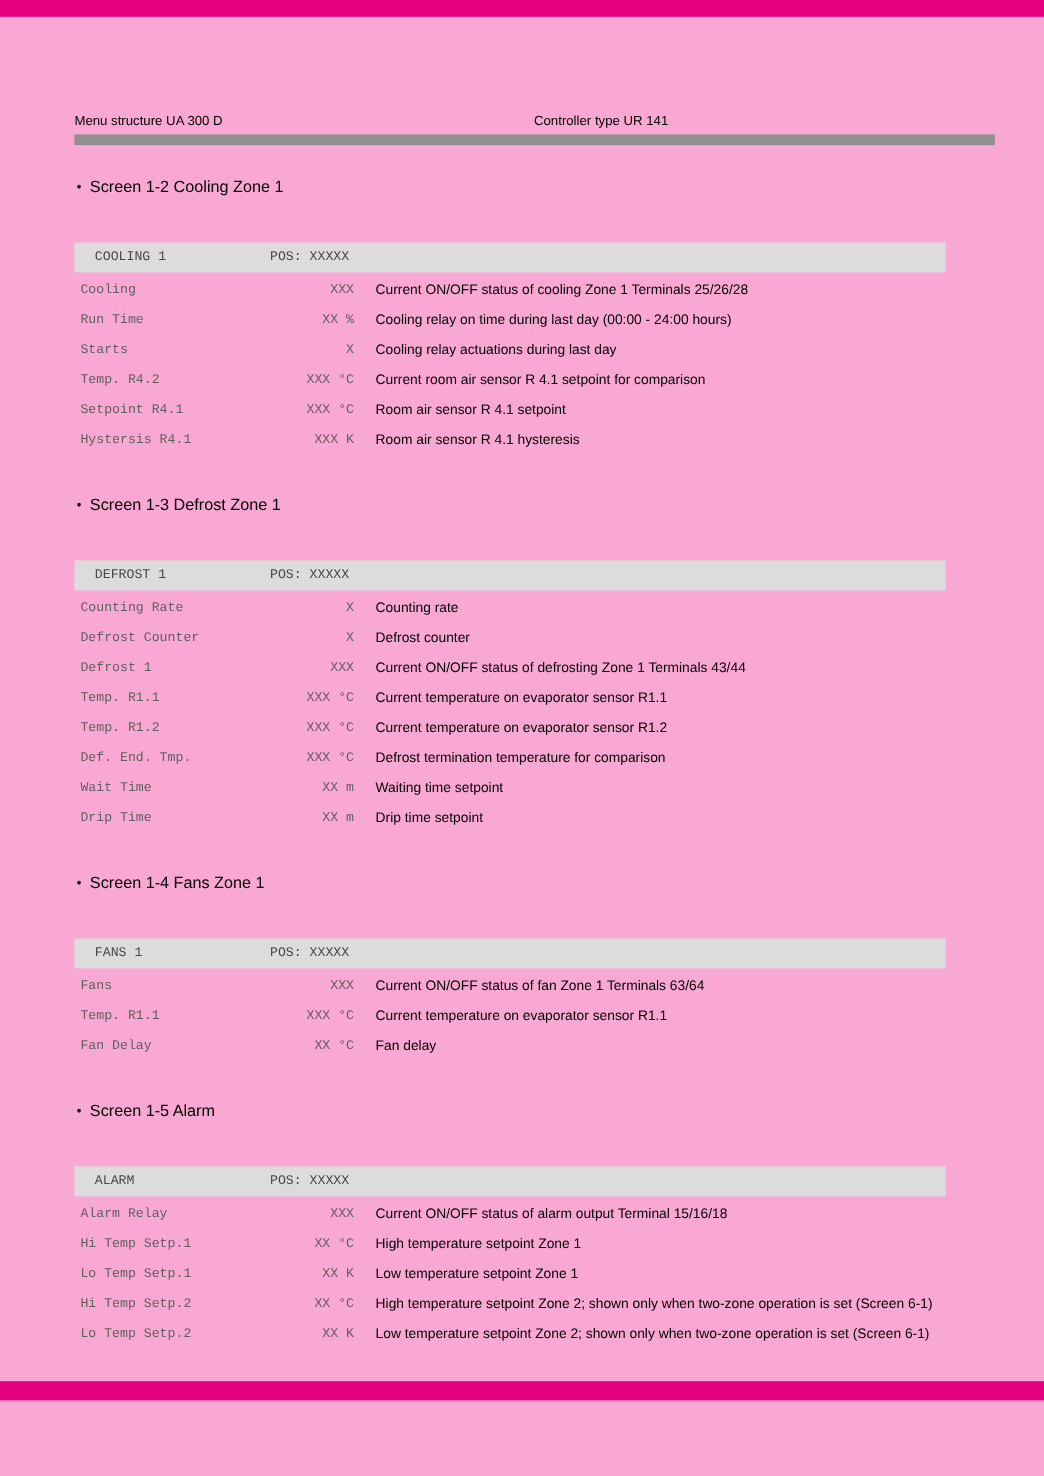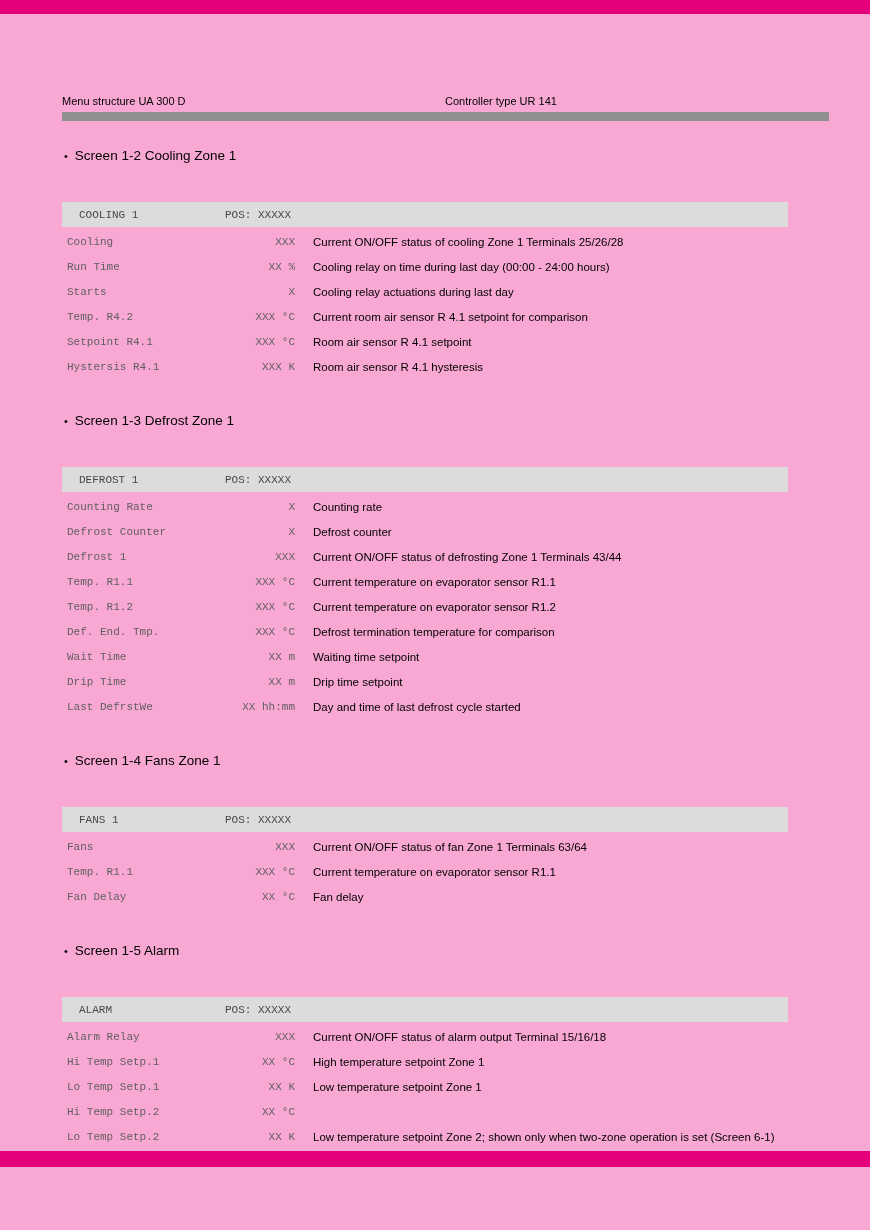--- a/index.html
+++ b/index.html
@@ -160,25 +160,20 @@
     <span class="mono r-value">XX m</span>
     <span class="r-desc">Waiting time setpoint</span>
   </div>
 
   <div class="t-row">
     <span class="mono r-label">Drip Time</span>
     <span class="mono r-value">XX m</span>
     <span class="r-desc">Drip time setpoint</span>
   </div>
 
-  <div class="t-row">
-    <span class="mono r-label">Last DefrstWe</span>
-    <span class="mono r-value">XX hh:mm</span>
-    <span class="r-desc">Day and time of last defrost cycle started</span>
-  </div>
 </div>
     </div>
   </section>
 
   <section class="doc-section">
     <div class="section-heading">
       <span class="bullet">•</span>
       <span class="heading-text">Screen 1-4 Fans Zone 1</span>
     </div>
     <div class="screen-table">
@@ -233,20 +228,21 @@
 
   <div class="t-row">
     <span class="mono r-label">Lo Temp Setp.1</span>
     <span class="mono r-value">XX K</span>
     <span class="r-desc">Low temperature setpoint Zone 1</span>
   </div>
 
   <div class="t-row">
     <span class="mono r-label">Hi Temp Setp.2</span>
     <span class="mono r-value">XX °C</span>
+    <span class="r-desc">High temperature setpoint Zone 2; shown only when two-zone operation is set (Screen 6-1)</span>
   </div>
 
   <div class="t-row">
     <span class="mono r-label">Lo Temp Setp.2</span>
     <span class="mono r-value">XX K</span>
     <span class="r-desc">Low temperature setpoint Zone 2; shown only when two-zone operation is set (Screen 6-1)</span>
   </div>
 </div>
     </div>
   </section>

